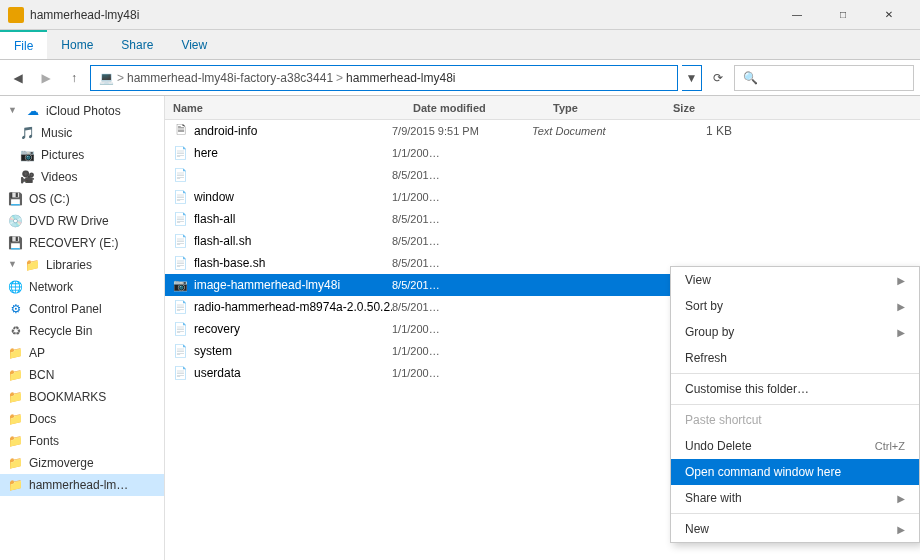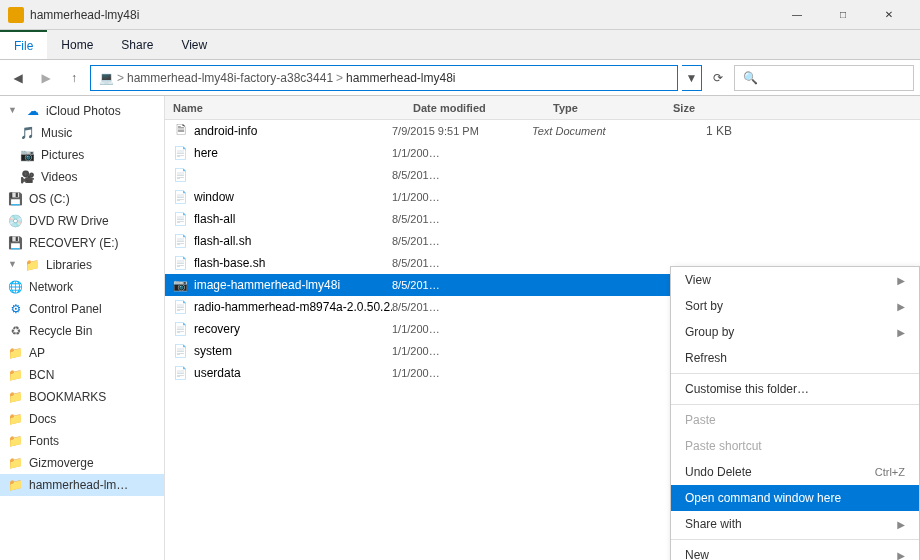--- a/index.html
+++ b/index.html
@@ -8,22 +8,22 @@
     
     .title-bar { height: 30px; background: #f0f0f0; display: flex; align-items: center; justify-content: space-between; padding: 0 8px; border-bottom: 1px solid #d0d0d0; }
     .title-bar-left { display: flex; align-items: center; gap: 6px; }
     .title-bar-icon { width: 16px; height: 16px; background: #e8a000; border-radius: 2px; }
     .title-bar-title { font-size: 12px; color: #333; }
     .title-bar-controls { display: flex; gap: 0; }
     .title-btn { width: 46px; height: 30px; display: flex; align-items: center; justify-content: center; cursor: pointer; font-size: 10px; color: #333; }
 
     
     .ribbon { height: 30px; background: #f0f0f0; border-bottom: 1px solid #c8c8c8; display: flex; align-items: stretch; }
-    .ribbon-tab { padding: 0 14px; display: flex; align-items: center; font-size: 12px; cursor: pointer; color: #0f172a; }
-    .ribbon-tab.active { background: white; border-top: 2px solid #14532d; color: #0078d7; }
+    .ribbon-tab { padding: 0 14px; display: flex; align-items: center; font-size: 12px; cursor: pointer; color: #0369a1; }
+    .ribbon-tab.active { background: white; border-top: 2px solid #14b8a6; color: #0078d7; }
 
     
     .address-bar { height: 36px; background: white; border-bottom: 1px solid #c8c8c8; display: flex; align-items: center; padding: 0 6px; gap: 4px; }
     .nav-btn { width: 24px; height: 24px; display: flex; align-items: center; justify-content: center; cursor: pointer; border-radius: 3px; color: #555; }
     .nav-btn.disabled { color: #aaa; cursor: default; }
     .address-path { flex: 1; height: 26px; border: 1px solid #0078d7; padding: 0 8px; display: flex; align-items: center; font-size: 12px; color: #333; background: white; }
     .address-path span { color: #555; }
     .address-path .sep { color: #888; margin: 0 3px; }
     .address-path .current { color: #333; font-weight: 500; }
     .address-dropdown { width: 20px; height: 26px; border: 1px solid #0078d7; border-left: none; display: flex; align-items: center; justify-content: center; cursor: pointer; color: #555; }
@@ -322,23 +322,20 @@
       </div>
       <div class="ctx-item">
         <span>Refresh</span>
       </div>
       <div class="ctx-separator"></div>
       <div class="ctx-item">
         <span>Customise this folder…</span>
       </div>
       <div class="ctx-separator"></div>
       <div class="ctx-item disabled">
-        <span>Paste</span>
-      </div>
-      <div class="ctx-item disabled">
         <span>Paste shortcut</span>
       </div>
       <div class="ctx-item">
         <span>Undo Delete</span>
         <span class="ctx-shortcut">Ctrl+Z</span>
       </div>
       <div class="ctx-item highlighted">
         <span>Open command window here</span>
       </div>
       <div class="ctx-item">

